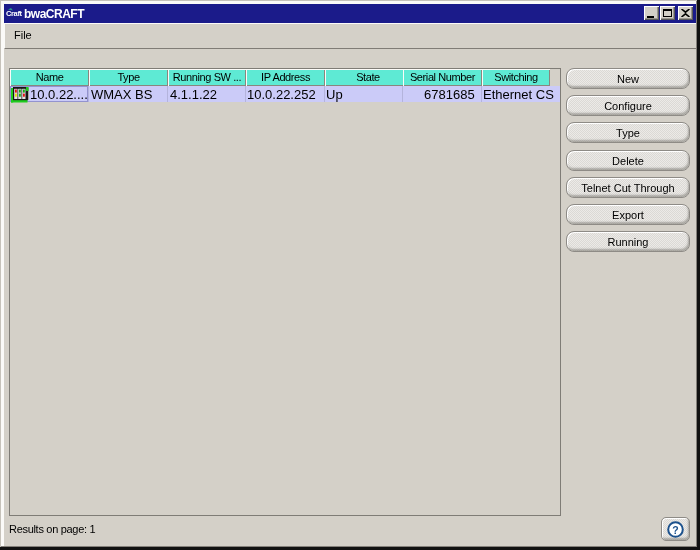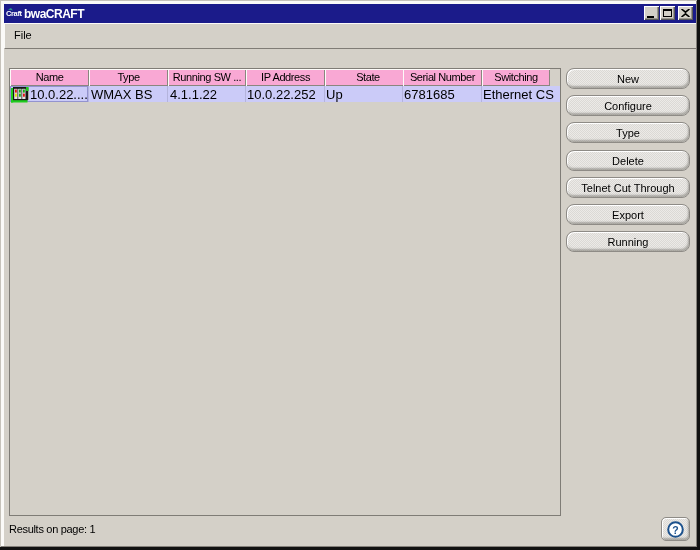--- a/index.html
+++ b/index.html
@@ -24,21 +24,21 @@
 #btn-max { left:660px; }
 #btn-close { left:678px; }
 #glyph-min { left:647px; top:16px; width:7px; height:2px; background:#000; }
 #glyph-max { left:663px; top:9px; width:9px; height:8px; border:1px solid #000; border-top:2px solid #000; }
 
 #menubar { left:4px; top:23px; width:692px; height:26px; background:#d4d0c8;
   border-top:1px solid #fbfaf8; border-left:1px solid #fbfaf8; border-bottom:1px solid #807c76; }
 #menu-file { left:14px; top:29px; font-size:11px; color:#000; }
 
 #table { left:9px; top:68px; width:552px; height:448px; border:1px solid #7f7c76; background:#d4d0c8; }
-.hcell { top:69px; height:17px; background:#f9a8d4;
+.hcell { top:69px; height:17px; background:#5eead4;
   box-shadow: inset 1px 1px 0 #fcfbf8, inset -1px -1px 0 #8a867e;
   font-size:11px; letter-spacing:-0.4px; color:#000; text-align:center; line-height:16px; }
 #row { left:10px; top:86px; width:550px; height:16px; background:#cbcbf8; }
 #focuscell { left:10px; top:86px; width:78px; height:16px; border:1px solid #9393cf; }
 .dcell { top:86px; height:24px; font-size:13px; color:#000; line-height:17px; }
 #icon { left:11px; top:87px; width:18px; height:16px; }
 .rgrid { top:86px; width:1px; height:16px; background:#b4b4dc; }
 
 .btn { left:566px; width:124px; height:21px; border:1px solid #8e8b86; border-radius:8px;
   background:conic-gradient(#eceae7 25%, #dbd9d5 0 50%, #eceae7 0 75%, #dbd9d5 0) 0 0/2px 2px;
@@ -110,21 +110,21 @@
   <rect x="8" y="2.5" width="1.8" height="3.1" fill="#10ad10"></rect>
   <rect x="8" y="6.6" width="1.8" height="3.1" fill="#10ad10"></rect>
   <rect x="12" y="2.5" width="1.8" height="3.1" fill="#10ad10"></rect>
   <rect x="12" y="6.6" width="1.8" height="3.1" fill="#e01010"></rect>
 </svg>
 <div class="abs dcell" style="left:30px;">10.0.22....</div>
 <div class="abs dcell" style="left:91px;">WMAX BS</div>
 <div class="abs dcell" style="left:170px;">4.1.1.22</div>
 <div class="abs dcell" style="left:247px;">10.0.22.252</div>
 <div class="abs dcell" style="left:326px;">Up</div>
-<div class="abs dcell" style="left:404px;">6781685</div>
+<div class="abs dcell" style="left:424px;">6781685</div>
 <div class="abs dcell" style="left:483px;">Ethernet CS</div>
 
 <div class="abs btn" style="top:68px;">New</div>
 <div class="abs btn" style="top:95px;">Configure</div>
 <div class="abs btn" style="top:122px;">Type</div>
 <div class="abs btn" style="top:150px;">Delete</div>
 <div class="abs btn" style="top:177px;">Telnet Cut Through</div>
 <div class="abs btn" style="top:204px;">Export</div>
 <div class="abs btn" style="top:231px;">Running</div>
 

